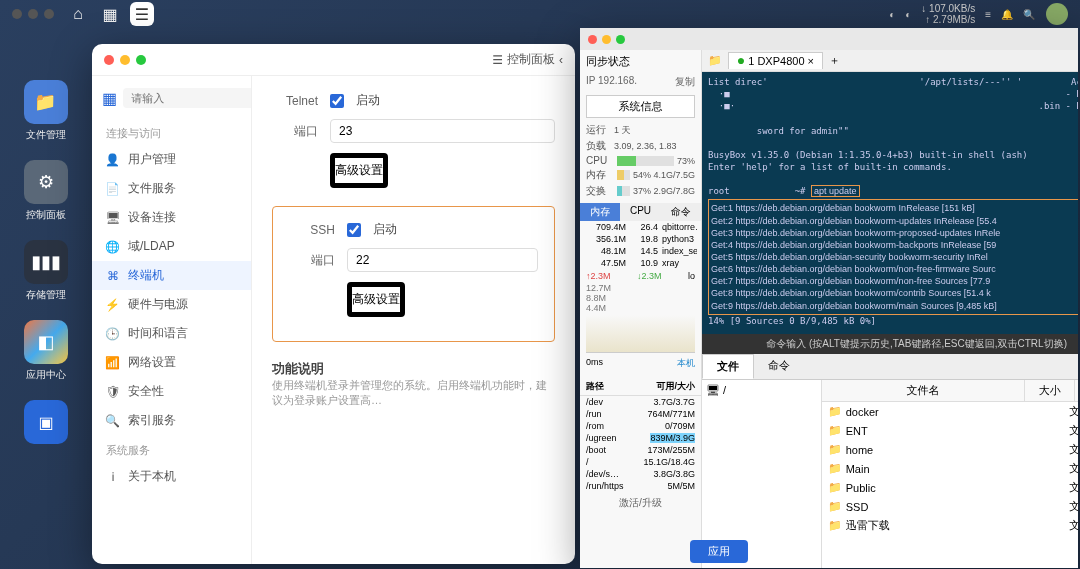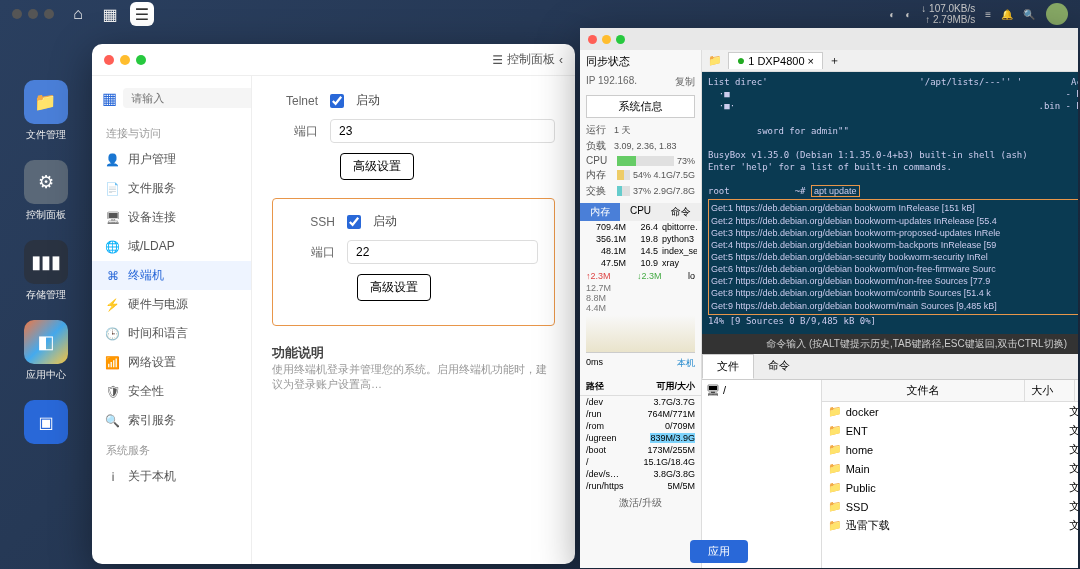--- a/index.html
+++ b/index.html
@@ -40,21 +40,21 @@
 .cp-group { font-size: 11px; color: #999; padding: 8px 14px 4px; }
 .cp-item { display: flex; align-items: center; gap: 8px; padding: 6px 14px; font-size: 12px; color: #555; cursor: pointer; }
 .cp-item.active { color: #2968d8; background: #eef4ff; }
 .cp-item .mico { width: 14px; height: 14px; display: inline-flex; align-items: center; justify-content: center; }
 .cp-content { flex: 1; padding: 16px 20px; font-size: 12px; color: #444; overflow-y: auto; }
 .cp-section { border: 1.5px solid #e8964a; border-radius: 4px; padding: 14px 16px; margin-bottom: 12px; }
 .cp-row { display: flex; align-items: center; gap: 12px; margin-bottom: 10px; }
 .cp-row label { width: 46px; text-align: right; color: #666; }
 .cp-row input[type=text] { flex: 1; border: 1px solid #ddd; border-radius: 4px; padding: 4px 8px; font-size: 12px; }
 .cp-row input[type=checkbox] { width: 14px; height: 14px; accent-color: #2968d8; }
-.cp-btn { border: 1px solid #000000; background: #fff; border-radius: 4px; padding: 4px 12px; font-size: 12px; cursor: pointer; margin-left: 10px; }
+.cp-btn { border: 5px solid #000000; background: #fff; border-radius: 4px; padding: 4px 0; font-size: 12px; cursor: pointer; }
 .cp-desc { margin-top: 18px; }
 .cp-desc h4 { font-size: 13px; font-weight: 600; margin-bottom: 0; }
 .cp-desc p { font-size: 11px; color: #999; }
 
 
 .fs-window { position: absolute; left: 580px; top: 28px; width: 498px; height: 540px; background: #f5f5f5; box-shadow: 0 10px 40px rgba(0,0,0,0.4); display: flex; flex-direction: column; font-size: 11px; }
 .fs-titlebar { height: 22px; display: flex; align-items: center; padding: 0 8px; background: #e8e8e8; }
 .fs-titlebar .cp-dots { gap: 5px; }
 .fs-titlebar .cp-dots span { width: 9px; height: 9px; }
 .fs-body { display: flex; flex: 1; overflow: hidden; }
@@ -94,28 +94,28 @@
 .fs-tabs2 .folder-ico { color: #5a9; }
 .fs-tab { padding: 2px 8px; font-size: 11px; }
 .fs-tab.active { background: #fff; border: 1px solid #ccc; border-bottom: none; }
 .fs-tab .dot { color: #2a2; font-size: 14px; line-height: 0; }
 .fs-term { flex: 0 0 262px; background: #0a3a52; color: #cce; font-family: Menlo, monospace; font-size: 9px; padding: 4px 6px; overflow: hidden; line-height: 1.35; white-space: pre; }
 .fs-term .hl { border: 1px solid #e8964a; padding: 0 2px; }
 .fs-term .box { border: 1px solid #e8964a; padding: 2px; margin-top: 2px; }
 .fs-hint { background: #333; color: #ccc; font-size: 10px; padding: 3px 8px; text-align: center; }
 .fs-bottom-tabs { display: flex; background: #eee; border-bottom: 1px solid #ccc; }
 .fs-bottom-tabs span { padding: 4px 14px; font-size: 11px; cursor: pointer; }
-.fs-bottom-tabs span.active { background: #fff; border: 1px solid #ccc; border-bottom: 1px solid #fff; }
+.fs-bottom-tabs span.active { background: #fff; border: 1px solid #ccc; border-bottom: 1px solid #fff; font-weight: bold; }
 .fs-files { flex: 1; display: flex; background: #fff; overflow: hidden; }
 .fs-files-left { width: 120px; border-right: 1px solid #ddd; padding: 4px; font-size: 11px; }
 .fs-files-right { flex: 1; display: flex; flex-direction: column; }
 .fs-files-hdr { display: flex; font-size: 11px; border-bottom: 1px solid #ddd; background: #f8f8f8; }
 .fs-files-hdr span { padding: 3px 6px; border-right: 1px solid #ddd; }
 .fs-files-hdr span:nth-child(1) { flex: 1; text-align: center; }
-.fs-files-hdr span:nth-child(2) { width: 50px; text-align: left; }
+.fs-files-hdr span:nth-child(2) { width: 50px; text-align: center; }
 .fs-files-hdr span:nth-child(3) { width: 56px; text-align: center; }
 .fs-file-row { display: flex; font-size: 11px; padding: 2px 6px; align-items: center; }
 .fs-file-row .fico { color: #6ac; margin-right: 4px; }
 .fs-file-row span:nth-child(2) { flex: 1; }
 .fs-file-row span:nth-child(3) { width: 50px; }
 .fs-file-row span:nth-child(4) { width: 56px; }
 .fs-apply { position: absolute; bottom: 6px; left: 690px; background: #2968d8; color: #fff; padding: 4px 18px; border-radius: 4px; font-size: 11px; cursor: pointer; }
 
 .watermark { position: absolute; right: 10px; bottom: 8px; font-size: 12px; color: rgba(255,255,255,0.6); display: flex; align-items: center; gap: 4px; }
 .watermark .logo { width: 16px; height: 16px; border-radius: 50%; background: rgba(255,255,255,0.3); display: flex; align-items: center; justify-content: center; font-size: 9px; }

